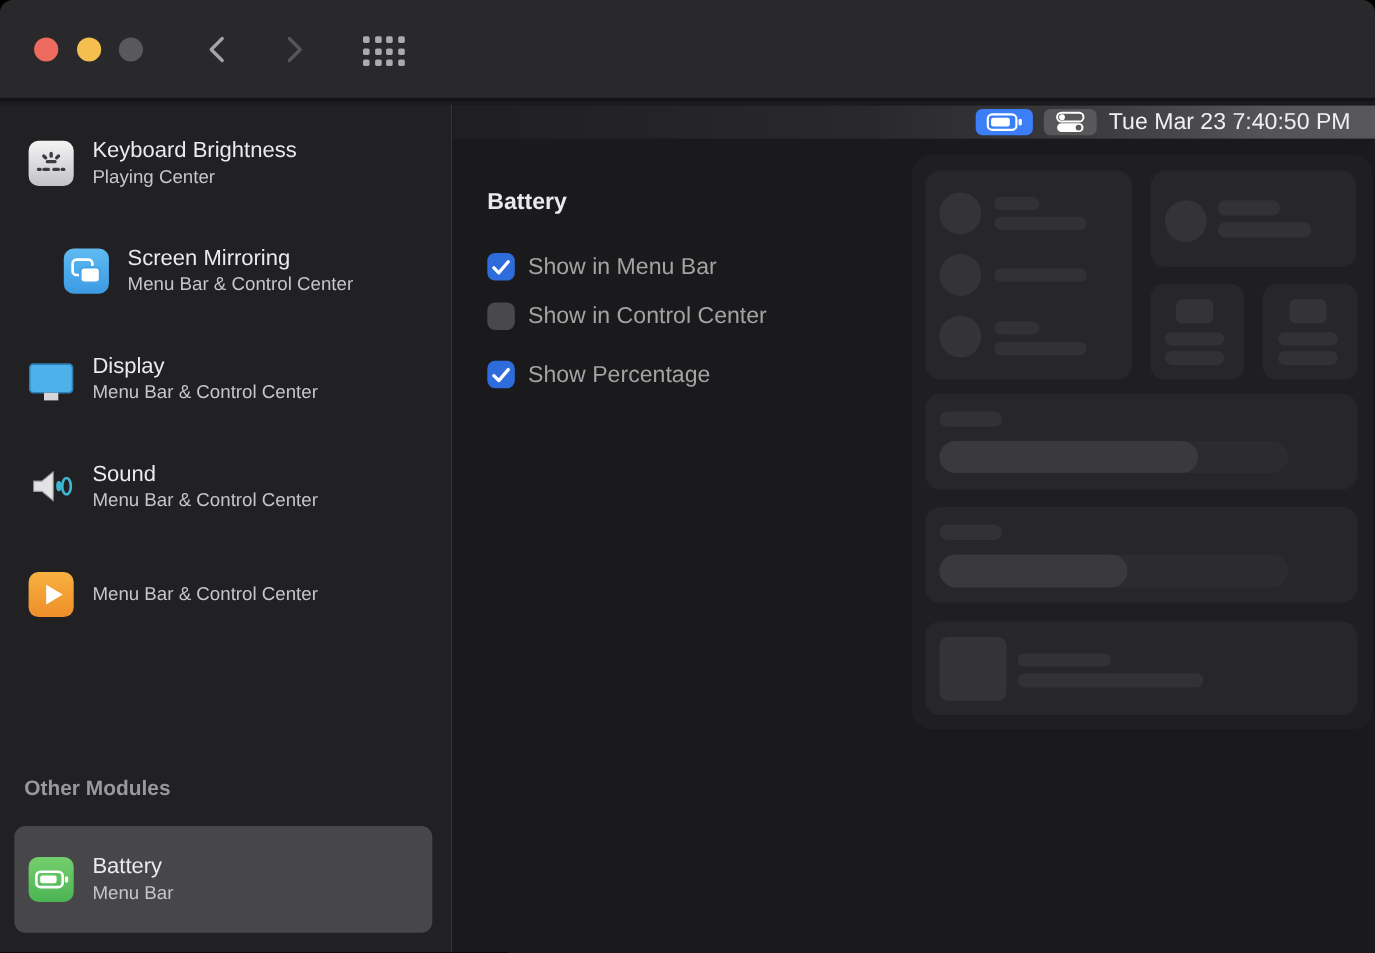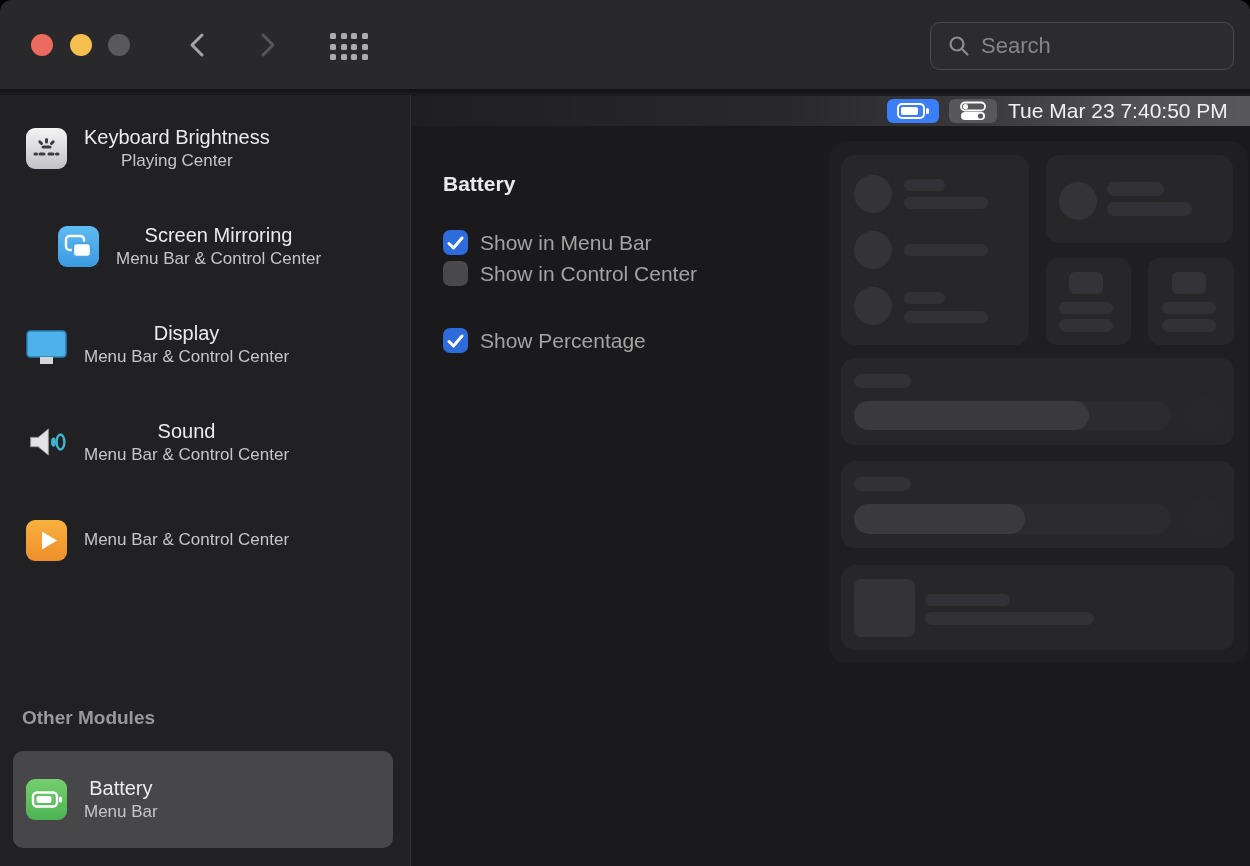--- a/index.html
+++ b/index.html
@@ -20,21 +20,21 @@
   .nav-back{left:183px;}
   .nav-fwd{left:252px;}
   .gridicon{position:absolute;left:330px;top:33px;display:grid;grid-template-columns:repeat(4,6px);grid-template-rows:repeat(3,6px);gap:4.5px;}
   .gridicon span{background:#ababaf;border-radius:1.5px;}
   .win-title{position:absolute;left:392px;top:31px;font-size:24px;font-weight:bold;color:#eaeaec;letter-spacing:.2px;}
   .searchbox{position:absolute;left:930px;top:22px;width:304px;height:48px;border:1.5px solid #4a4a4e;border-radius:10px;background:#2c2c2e;display:flex;align-items:center;padding-left:16px;}
   .searchbox .ph{color:#85858a;font-size:22px;margin-left:10px;}
   
   .sidebar{position:absolute;top:95px;left:0;width:411px;bottom:0;background:#212124;border-right:1px solid #343437;}
   .srow{position:absolute;left:0;right:8px;height:56px;display:flex;align-items:center;padding-left:26px;gap:17px;cursor:default;}
-  .srow .txt{display:flex;flex-direction:column;text-align:center;}
+  .srow .txt{display:flex;flex-direction:column;}
   .srow .t1{font-size:20px;color:#ebebed;line-height:25px;}
   .srow .t2{font-size:17px;color:#c6c6c8;line-height:22px;}
   .tile{width:41px;height:41px;border-radius:9px;flex:0 0 auto;display:flex;align-items:center;justify-content:center;}
   .tile-kb{background:linear-gradient(#f4f4f5,#c3c3c7);}
   .tile-sm{background:linear-gradient(#5fbbf1,#3c9ae3);}
   .tile-np{background:linear-gradient(#f8b13f,#ee8e2b);}
   .tile-ax{background:linear-gradient(#4490f3,#2d6fdf);}
   .tile-bat{background:linear-gradient(#74cf6e,#4cb453);}
   .tile-none{background:transparent;}
   .section-label{position:absolute;left:22px;top:612px;font-size:19px;font-weight:bold;color:#98989d;}
@@ -44,21 +44,21 @@
   .r6{top:578px;}.r7{top:676px;height:56px;}
   
   .main{position:absolute;top:95px;left:412px;right:0;bottom:0;background:#1a1a1d;}
   .menustrip{position:absolute;top:1px;left:0;right:0;height:30px;
     background:linear-gradient(90deg,#1f1f21 0%,#29292b 45%,#3a3a3c 68%,#545456 88%,#58585a 100%);}
   .mb-batt{position:absolute;left:475px;top:3px;width:52px;height:24px;border-radius:6px;background:#3b7ef8;display:flex;align-items:center;justify-content:center;}
   .mb-cc{position:absolute;left:537px;top:3px;width:48px;height:24px;border-radius:6px;background:#58585b;display:flex;align-items:center;justify-content:center;}
   .mb-time{position:absolute;left:596px;top:0;height:24px;line-height:30px;font-size:21px;color:#f0f0f2;}
   .heading{position:absolute;left:31px;top:77px;font-size:21px;font-weight:bold;color:#eaeaec;}
   .cbrow{position:absolute;left:31px;display:flex;align-items:center;gap:12px;}
-  .cb1{top:135px;}.cb2{top:166px;}.cb3{top:233px;}
+  .cb1{top:135px;}.cb2{top:180px;}.cb3{top:233px;}
   .cbox{width:25px;height:25px;border-radius:7px;background:#49494c;display:flex;align-items:center;justify-content:center;}
   .cbrow.checked .cbox{background:#2e6bdb;}
   .cbox svg{display:none;}
   .cbrow.checked .cbox svg{display:block;}
   .cblabel{font-size:21px;color:#a3a3a3;}
   
   .preview{position:absolute;left:417px;top:46px;width:419px;height:522px;border-radius:18px;background:#1f1f22;}
   .pcard{position:absolute;background:#27272a;border-radius:14px;}
   .pc1{left:12px;top:14px;width:188px;height:190px;}
   .pc2{left:217px;top:14px;width:187px;height:88px;}
@@ -100,27 +100,20 @@
         <span></span>
         <span></span>
         <span></span>
         <span></span>
         <span></span>
         <span></span>
         <span></span>
         <span></span>
         <span></span>
     </div>
-    <div class="searchbox">
-      <svg width="24" height="24" viewBox="0 0 24 24">
-          <circle cx="10" cy="10" r="6.5" fill="none" stroke="#8b8b90" stroke-width="2.2"></circle>
-          <line x1="15" y1="15" x2="20.5" y2="20.5" stroke="#8b8b90" stroke-width="2.2" stroke-linecap="round"></line>
-        </svg>
-      <span class="ph">Search</span>
-    </div>
   </div>
 
   <div class="sidebar">
 
     <div class="srow r1">
       <div class="tile tile-kb">
         <svg width="41" height="41" viewBox="0 0 41 41">
           <g stroke="#3c3c3e" stroke-width="3" stroke-linecap="round">
             <line x1="14" y1="26" x2="18" y2="26"></line>
               <line x1="23" y1="26" x2="27" y2="26"></line>

